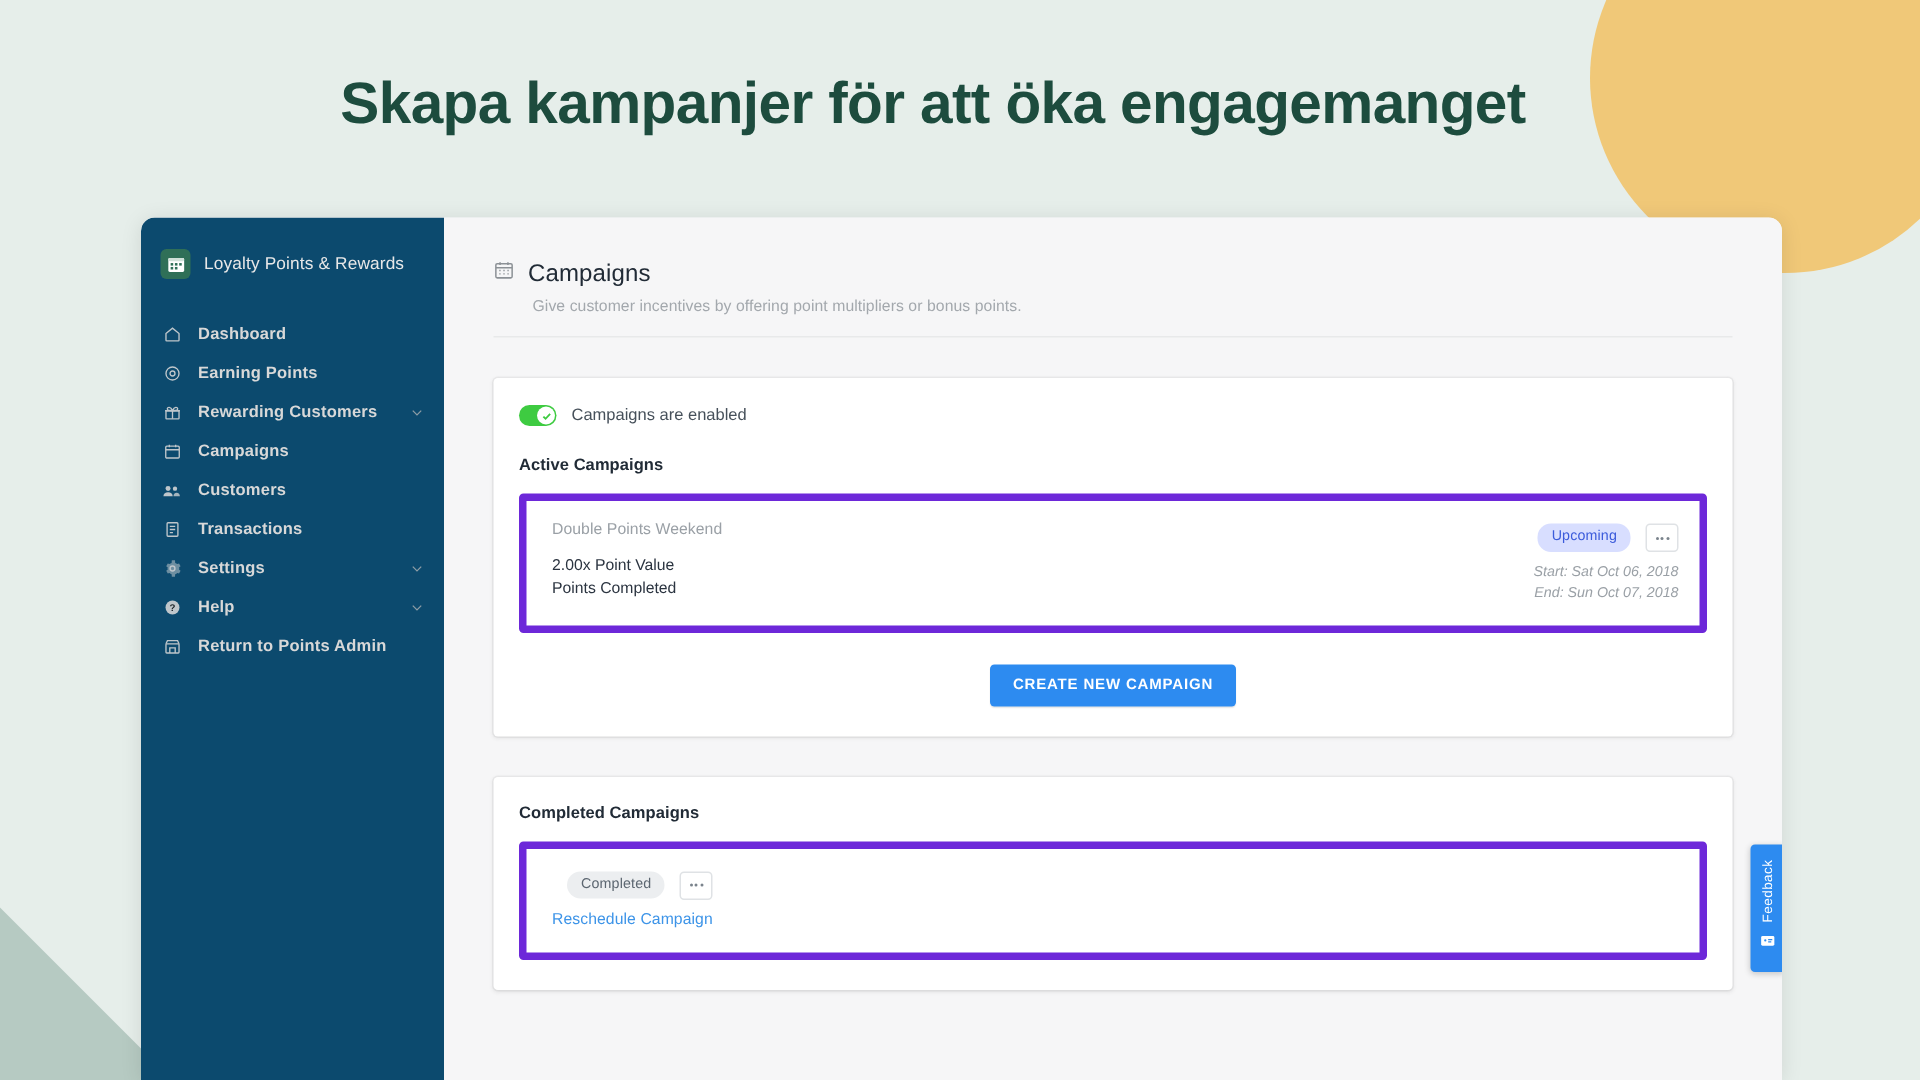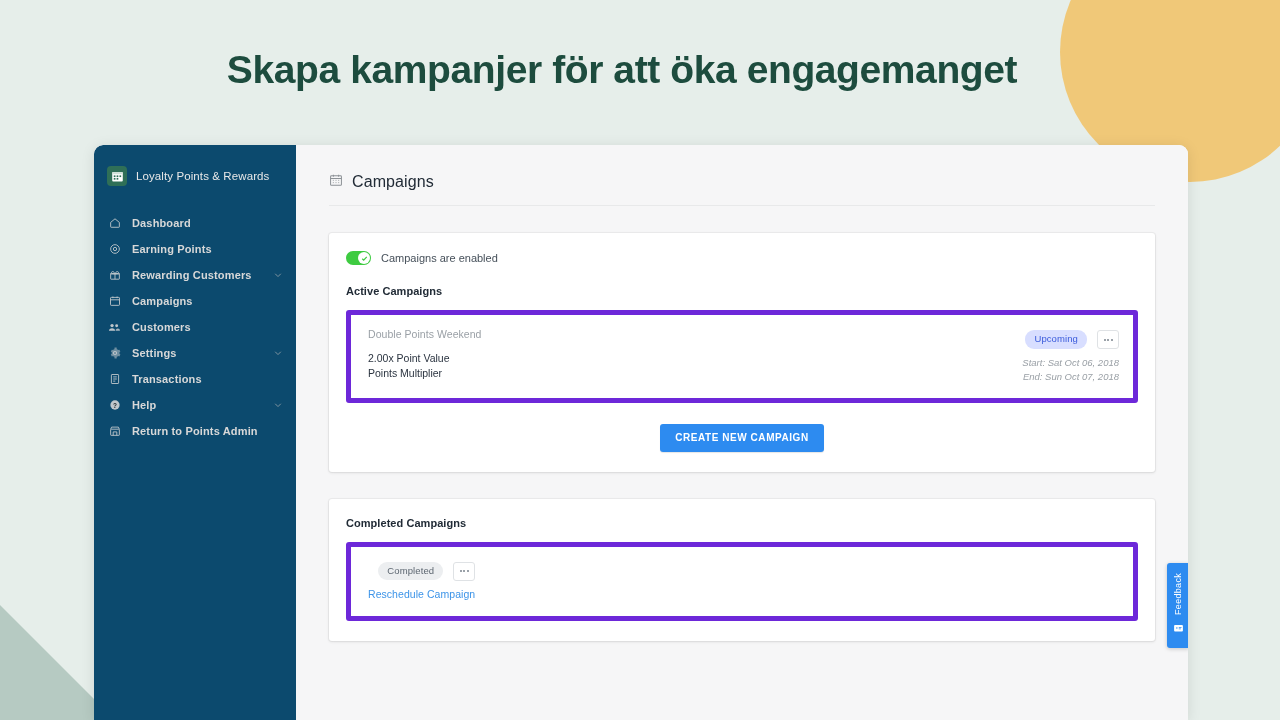--- a/index.html
+++ b/index.html
@@ -288,41 +288,41 @@
             <circle cx="12" cy="5.6" r="2"></circle>
           <path d="M1.3 12.6c0-2.3 1.9-3.6 4.3-3.6s4.3 1.3 4.3 3.6z"></path>
           <path d="M10.6 12.6c0-1.9 1.1-3.2 3-3.2 1.7 0 2.9 1.1 2.9 3.2z" opacity="0.85"></path>
         </svg>
       </span>
       <span class="nav-label">Customers</span>
     </div>
 
     <div class="nav-item">
       <span class="nav-icon">
+        <svg width="12" height="12" viewBox="0 0 16 16" fill="none" stroke="#d8d8d8" stroke-width="1.2">
+          <rect x="3.2" y="2" width="9.6" height="12" rx="0.8"></rect>
+          <path d="M5.6 5.2h4.8M5.6 8h4.8M5.6 10.8h2.8"></path>
+        </svg>
+      </span>
+      <span class="nav-label">Transactions</span>
+    </div>
+
+    <div class="nav-item">
+      <span class="nav-icon">
         <svg width="12" height="12" viewBox="0 0 16 16" fill="#d8d8d8">
           <path d="M8 5.2A2.8 2.8 0 1 0 8 10.8 2.8 2.8 0 0 0 8 5.2zm0 4.3a1.5 1.5 0 1 1 0-3 1.5 1.5 0 0 1 0 3z"></path>
           <path d="M14 8c0-.4 0-.8-.1-1.1l1.3-1-1.4-2.4-1.5.6a5.6 5.6 0 0 0-1.9-1.1L10.2.6H7.4L7.2 3a5.6 5.6 0 0 0-1.9 1.1l-1.5-.6L2.4 5.9l1.3 1A6.4 6.4 0 0 0 3.6 8c0 .4 0 .8.1 1.1l-1.3 1 1.4 2.4 1.5-.6a5.6 5.6 0 0 0 1.9 1.1l.2 2.4h2.8l.2-2.4a5.6 5.6 0 0 0 1.9-1.1l1.5.6 1.4-2.4-1.3-1c.1-.3.1-.7.1-1.1z" opacity="0.55"></path>
         </svg>
       </span>
       <span class="nav-label">Settings</span>
       <span class="nav-chevron">
         <svg width="10" height="10" viewBox="0 0 16 16" fill="none" stroke="#b8b8b8" stroke-width="1.4">
             <path d="M3.5 6l4.5 4.5L12.5 6"></path>
           </svg>
       </span>
-    </div>
-
-    <div class="nav-item">
-      <span class="nav-icon">
-        <svg width="12" height="12" viewBox="0 0 16 16" fill="none" stroke="#d8d8d8" stroke-width="1.2">
-          <rect x="3.2" y="2" width="9.6" height="12" rx="0.8"></rect>
-          <path d="M5.6 5.2h4.8M5.6 8h4.8M5.6 10.8h2.8"></path>
-        </svg>
-      </span>
-      <span class="nav-label">Transactions</span>
     </div>
 
     <div class="nav-item">
       <span class="nav-icon">
         <svg width="12" height="12" viewBox="0 0 16 16">
           <circle cx="8" cy="8" r="6.2" fill="#d8d8d8"></circle>
           <text x="8" y="11.4" font-size="8.6" font-family="Liberation Sans, sans-serif" font-weight="bold" fill="#1a1a1a" text-anchor="middle">?</text>
         </svg>
       </span>
       <span class="nav-label">Help</span>
@@ -349,20 +349,21 @@
     <div class="page-head">
       <span>
         <svg width="14" height="14" viewBox="0 0 16 16" fill="none" stroke="#8c9196" stroke-width="1.15">
           <rect x="1.8" y="3.2" width="12.4" height="10.8" rx="1"></rect>
           <path d="M1.8 6.3h12.4M5 2v2.2M11 2v2.2"></path>
           <path d="M4.4 8.4h1M7.5 8.4h1M10.6 8.4h1M4.4 11h1M7.5 11h1M10.6 11h1" stroke-width="1"></path>
         </svg>
       </span>
       <span class="page-title">Campaigns</span>
     </div>
+    <div class="page-sub">Give customer incentives by offering point multipliers or bonus points.</div>
     <div class="head-rule"></div>
 
     <div class="panel">
       <div class="toggle-row">
         <span class="switch">
           <span class="knob">
             <svg width="9" height="9" viewBox="0 0 16 16" fill="none" stroke="#3ecb41" stroke-width="2.2">
               <path d="M4 8.4l2.6 2.6L12 5.2"></path>
             </svg>
           </span>
@@ -370,21 +371,21 @@
         <span class="toggle-label">Campaigns are enabled</span>
       </div>
 
       <div class="section-title">Active Campaigns</div>
 
       <div class="campaign-card">
         <div class="cc-left">
           <div class="cc-name">Double Points Weekend</div>
           <div class="cc-value">
             <div>2.00x Point Value</div>
-            <div>Points Multiplier</div>
+            <div>Points Completed</div>
           </div>
         </div>
         <div class="cc-right">
           <div class="cc-right-top">
             <span class="badge badge-upcoming">Upcoming</span>
             <span class="dots-btn">
               <i></i>
                 <i></i>
                 <i></i>
             </span>

